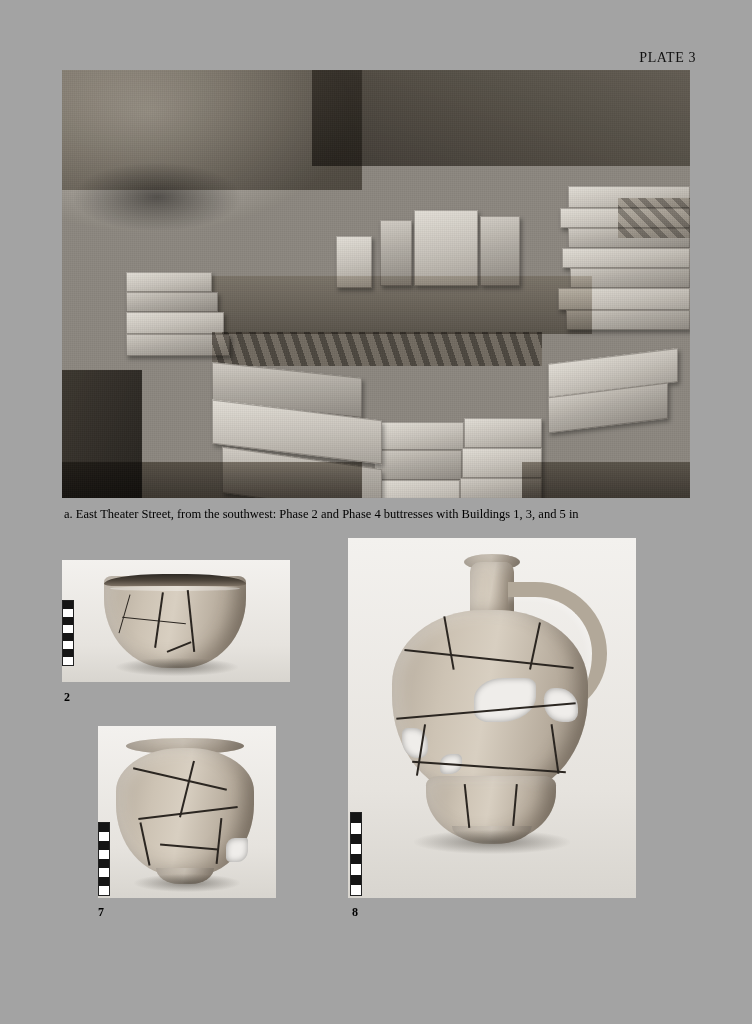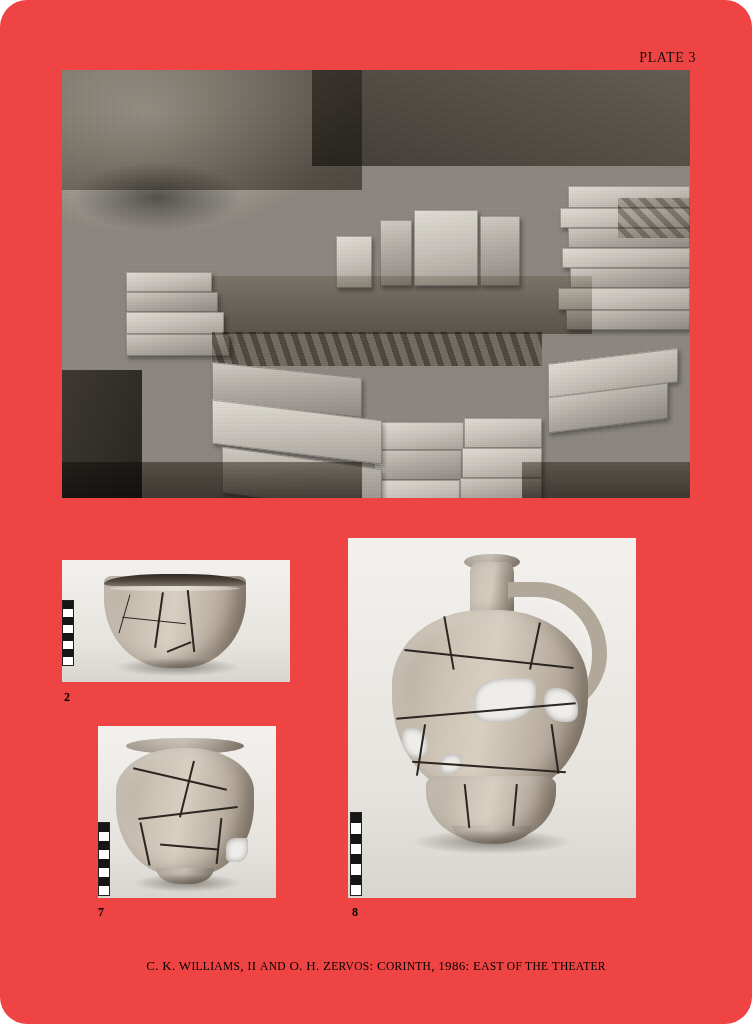--- a/index.html
+++ b/index.html
@@ -12,22 +12,21 @@
     height: 1024px;
     position: relative;
     font-family: "Liberation Serif", serif;
     color: #000000;
     overflow: hidden;
   }
 
   .page {
     position: absolute;
     inset: 0;
-    background: #ef4444;
-    border-radius: 27px;
+    background: #a3a3a3;
   }
 
   
   .plate-label {
     position: absolute;
     top: 50px;
     right: 56px;
     font-family: "Liberation Serif", serif;
     font-size: 14px;
     letter-spacing: 0.6px;
@@ -240,20 +239,21 @@
 
       <div class="band" style="left:0;top:392px;width:300px;height:36px;background:linear-gradient(180deg,#9b958c,#6c665f);"></div>
       <div class="band" style="left:460px;top:392px;width:168px;height:36px;background:linear-gradient(180deg,#a39d94,#6f6962);"></div>
       <div class="band" style="left:0;top:300px;width:80px;height:128px;background:linear-gradient(110deg,#6d6860,#484440);"></div>
 
       <div class="grain"></div>
     </div>
   </div>
 
   <div class="caption-a">
+    <span class="cap-indent">a. East Theater Street, from the southwest: Phase 2 and Phase 4 buttresses with Buildings 1, 3, and 5 in</span>
   </div>
 
   <div class="fig-2">
     <div class="vessel-bg"></div>
 
     <div class="pot" style="left:42px;top:16px;width:142px;height:92px;border-radius:8px 8px 64px 64px / 6px 6px 70px 70px;"></div>
 
     <div class="rim-dark" style="left:42px;top:14px;width:142px;height:12px;border-radius:50% 50% 10% 10% / 100% 100% 20% 20%;"></div>
 
     <div style="position:absolute;left:48px;top:26px;width:130px;height:5px;background:rgba(255,255,255,0.35);border-radius:50%;"></div>
@@ -348,17 +348,14 @@
       <i></i>
       <i></i>
       <i></i>
       <i></i>
       <i></i>
       <i></i>
       <i></i>
   </div>
   <div class="fignum" style="left:352px;top:905px;">8</div>
 
-  <div class="footer">
-    <span>C. K. W</span><span class="sc">ILLIAMS</span><span>, II </span><span class="sc">AND</span><span> O. H. Z</span><span class="sc">ERVOS</span><span>: C</span><span class="sc">ORINTH</span><span>, 1986: E</span><span class="sc">AST OF THE</span><span> T</span><span class="sc">HEATER</span>
-  </div>
 
 </div>
 
 </body></html>

